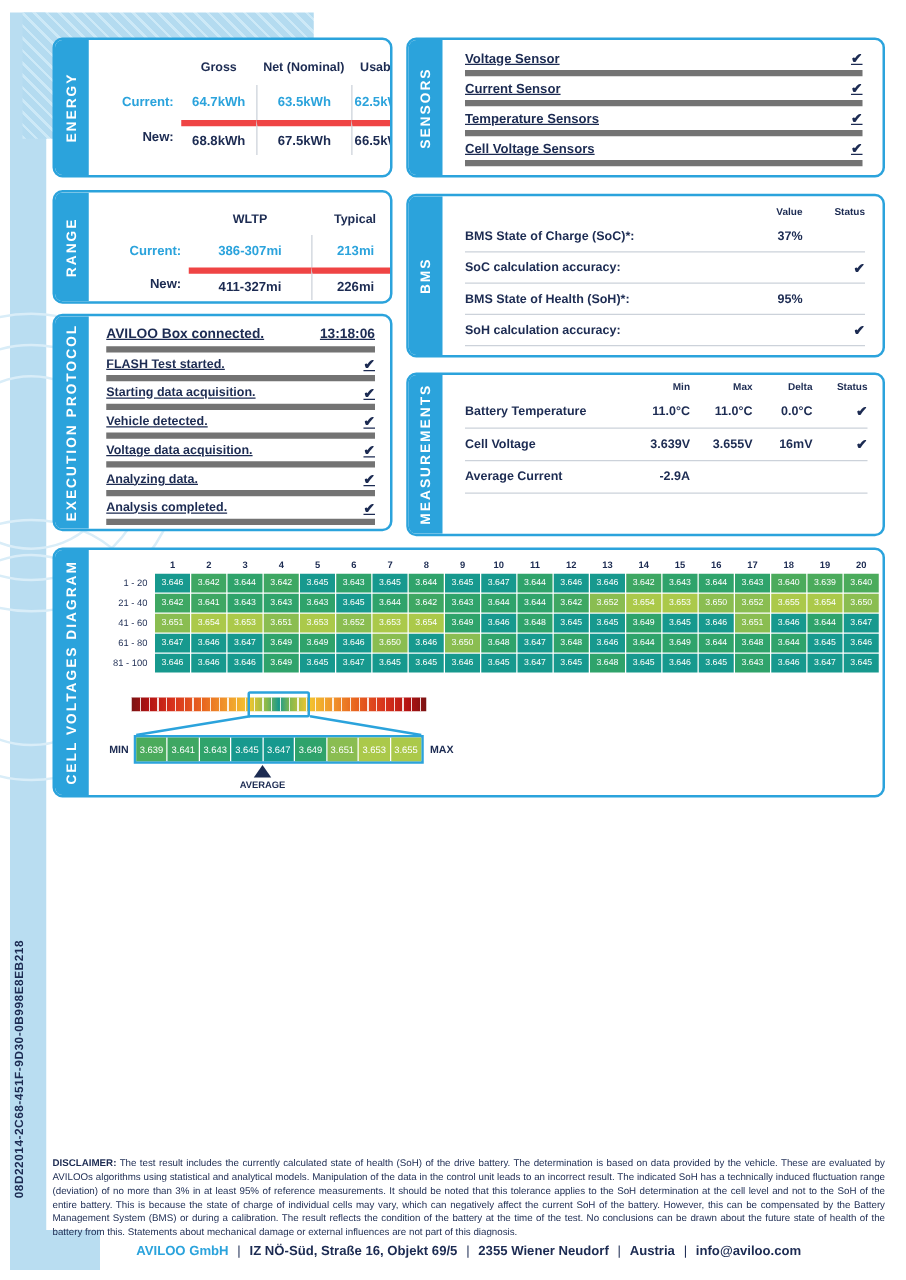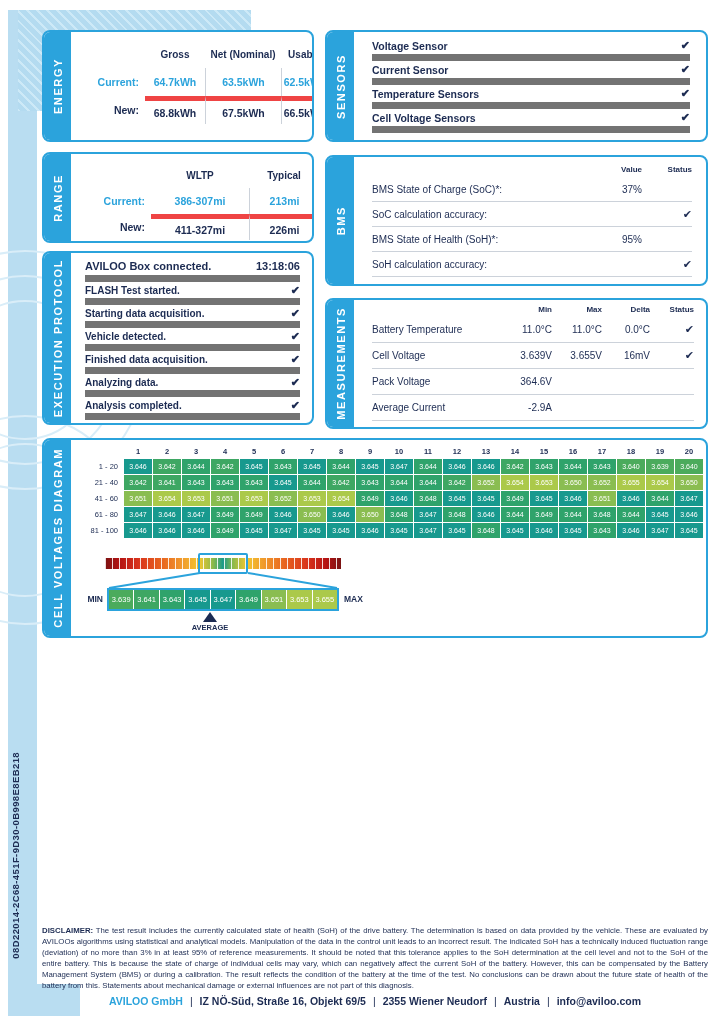--- a/index.html
+++ b/index.html
@@ -42,32 +42,32 @@
   .mg-cell { display:flex; align-items:center; justify-content:center; font-size:10.5px; font-weight:bold; }
   .mg-head { font-size:10px; }
   .mg-label { justify-content:flex-end; padding-right:6px; }
   .blue-txt { color:#2ba3dc; }
   .vdiv { border-left:1px solid #ccd2da; }
   .hdiv { border-top:5px solid #ef4444; }
 
   
   .rows-host { display:flex; flex-direction:column; }
   .line-row { display:flex; justify-content:space-between; align-items:center;
-    border-bottom:7px solid #737373; font-weight:bold; }
+    border-bottom:5px solid #737373; font-weight:bold;text-decoration:underline; }
   .sensors-host { padding:5px 16px 0 18px; }
   .sensors-host .line-row { height:24px; font-size:10.5px; }
   .exec-host { padding:4px 12px 0 14px; }
   .exec-host .line-row { height:23px; font-size:10px; }
   .exec-host .line-row.first { height:25px; font-size:11px; }
   .chk { font-size:11px; color:#1c2b52; }
   .time { font-size:11px; font-weight:bold; }
 
   
   .thead { display:grid; font-size:8px; font-weight:bold; align-items:end; padding-bottom:3px; }
-  .trow  { display:grid; align-items:center; border-bottom:1px solid #ccd2da; font-size:10px; font-weight:normal; }
+  .trow  { display:grid; align-items:center; border-bottom:1px solid #ccd2da; font-size:10px; font-weight:bold; }
   .tcell-c { text-align:right; }
   .bms-host { padding:8px 14px 0 18px; }
   .bms-cols { grid-template-columns:1fr 56px 50px; }
   .bms-host .trow { height:25px; }
   .meas-host { padding:5px 12px 0 18px; }
   .meas-cols { grid-template-columns:1fr 50px 50px 48px 44px; }
   .meas-host .trow { height:26px; }
 
   
   .cv-table { position:absolute; left:8px; top:6px; width:624px; display:grid;
@@ -231,21 +231,21 @@
         </div>
         <div class="line-row">
           <span class="lbl">Starting data acquisition.</span>
           <span class="chk">✔</span>
         </div>
         <div class="line-row">
           <span class="lbl">Vehicle detected.</span>
           <span class="chk">✔</span>
         </div>
         <div class="line-row">
-          <span class="lbl">Finished data acquisition.</span>
+          <span class="lbl">Voltage data acquisition.</span>
           <span class="chk">✔</span>
         </div>
         <div class="line-row">
           <span class="lbl">Analyzing data.</span>
           <span class="chk">✔</span>
         </div>
         <div class="line-row">
           <span class="lbl">Analysis completed.</span>
           <span class="chk">✔</span>
         </div>
@@ -271,27 +271,20 @@
             <span class="tcell-c">11.0°C</span>
             <span class="tcell-c">0.0°C</span>
             <span class="tcell-c chk">✔</span>
           </div>
           <div class="trow meas-cols">
             <span class="lbl">Cell Voltage</span>
             <span class="tcell-c">3.639V</span>
             <span class="tcell-c">3.655V</span>
             <span class="tcell-c">16mV</span>
             <span class="tcell-c chk">✔</span>
-          </div>
-          <div class="trow meas-cols">
-            <span class="lbl">Pack Voltage</span>
-            <span class="tcell-c">364.6V</span>
-            <span class="tcell-c"></span>
-            <span class="tcell-c"></span>
-            <span class="tcell-c chk"></span>
           </div>
           <div class="trow meas-cols">
             <span class="lbl">Average Current</span>
             <span class="tcell-c">-2.9A</span>
             <span class="tcell-c"></span>
             <span class="tcell-c"></span>
             <span class="tcell-c chk"></span>
           </div>
         </div>
     </div>

